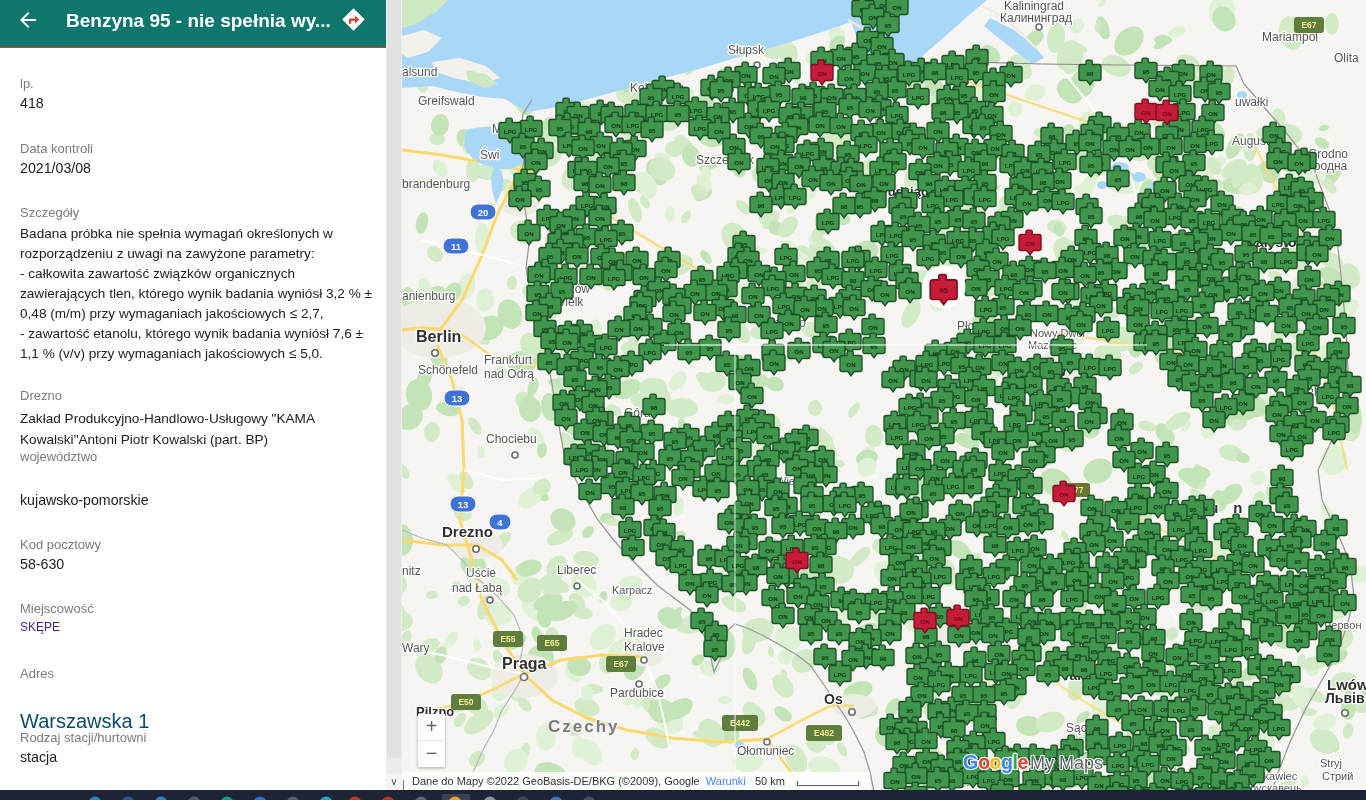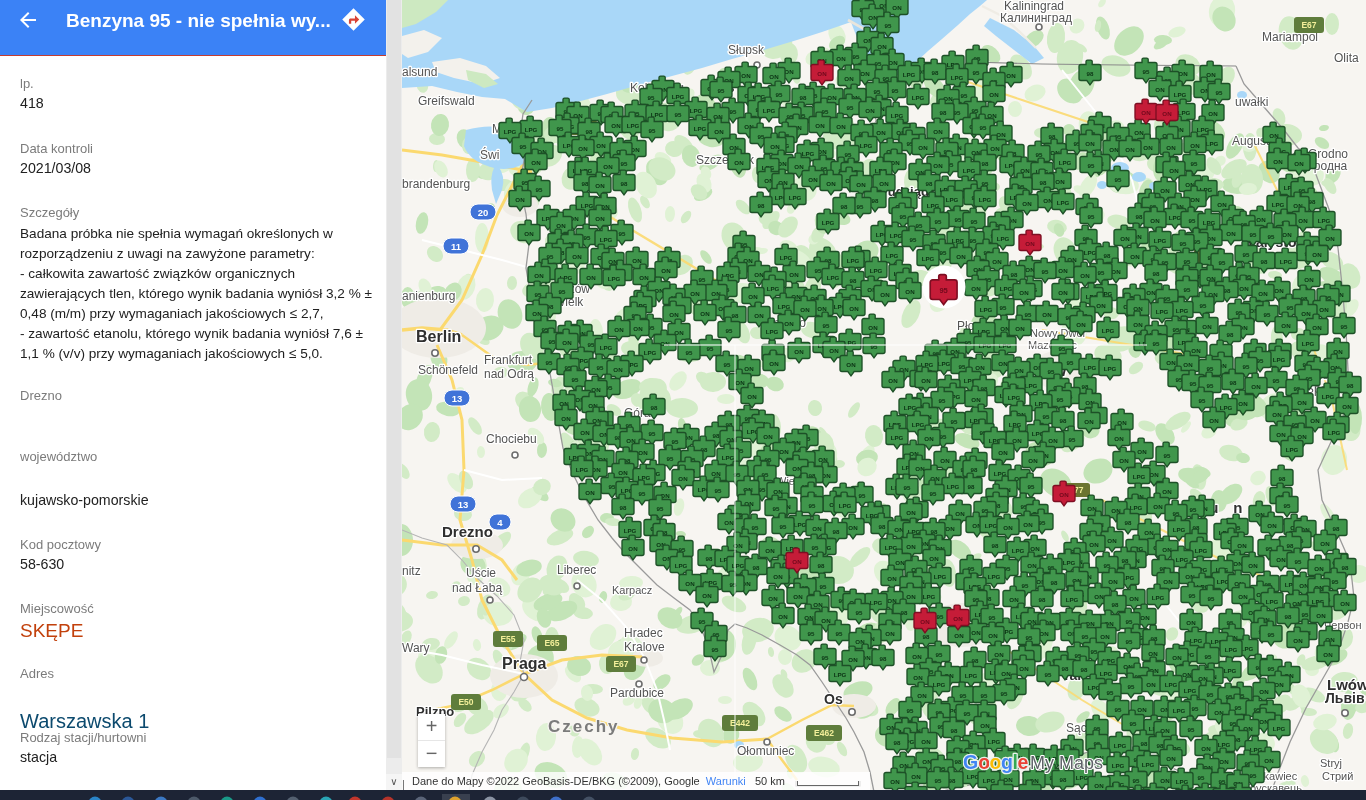--- a/index.html
+++ b/index.html
@@ -1,18 +1,18 @@
 <!DOCTYPE html>
 <html><head><meta charset="utf-8">
 <style>
 *{margin:0;padding:0;box-sizing:border-box}
 html,body{width:1366px;height:800px;overflow:hidden;font-family:"Liberation Sans",sans-serif}
 #app{position:relative;width:1366px;height:800px;background:#fff}
 #panel{position:absolute;left:0;top:0;width:386px;height:790px;background:#fff;z-index:5}
-#phead{position:absolute;left:0;top:0;width:386px;height:56px;background:#3b82f6;border-bottom:1px solid #c43c30}
+#phead{position:absolute;left:0;top:0;width:386px;height:48px;background:#0f766e;border-bottom:1px solid #c43c30}
 #ptitle{position:absolute;left:66px;top:10px;color:#fff;font-size:19px;font-weight:bold;letter-spacing:0}
 #backarr{position:absolute;left:16px;top:8px;width:24px;height:24px}
 #dirico{position:absolute;left:341px;top:7px;width:25px;height:25px}
 #scrollcol{position:absolute;left:386px;top:0;width:16px;height:790px;background:#ececec;z-index:6}
 #scrollcol .btn{position:absolute;left:0;bottom:0;width:16px;height:16px;background:#f5f5f5;color:#555;font-size:10px;text-align:center;line-height:15px}
 #scrollcol .thumb{position:absolute;left:1px;top:0px;width:14px;height:758px;background:#e2e2e2}
 #mapwrap{position:absolute;left:402px;top:0;width:964px;height:800px;overflow:hidden}
 #taskbar{position:absolute;left:0;top:790px;width:1366px;height:10px;background:#1d2435;z-index:40}
 #attrib{position:absolute;left:402px;top:772px;width:468px;height:18px;background:rgba(255,255,255,.82);z-index:20;font-size:11px;color:#444;white-space:nowrap;padding-left:10px;line-height:18px}
 #attrib a{color:#4285f4;text-decoration:none}
@@ -2239,26 +2239,27 @@
 </div>
 
 <div id="panel">
  <div style="position:absolute;left:20px;top:76px;color:#7b7b7b;font-size:13px">lp.</div>
  <div style="position:absolute;left:20px;top:95px;color:#212121;font-size:14.2px">418</div>
  <div style="position:absolute;left:20px;top:141px;color:#7b7b7b;font-size:13px">Data kontroli</div>
  <div style="position:absolute;left:20px;top:160px;color:#212121;font-size:14.2px">2021/03/08</div>
  <div style="position:absolute;left:20px;top:205px;color:#7b7b7b;font-size:13px">Szczegóły</div>
  <div style="position:absolute;left:20px;top:224px;width:360px;color:#212121;font-size:13.6px;line-height:20px;white-space:nowrap">Badana próbka nie spełnia wymagań określonych w<br>rozporządzeniu z uwagi na zawyżone parametry:<br>- całkowita zawartość związków organicznych<br>zawierających tlen, którego wynik badania wyniósł 3,2 % ±<br>0,48 (m/m) przy wymaganiach jakościowych ≤ 2,7,<br>- zawartość etanolu, którego wynik badania wyniósł 7,6 ±<br>1,1 % (v/v) przy wymaganiach jakościowych ≤ 5,0.</div>
  <div style="position:absolute;left:20px;top:388px;color:#7b7b7b;font-size:13px">Drezno</div>
+ <div style="position:absolute;left:20px;top:408px;width:360px;color:#212121;font-size:13.6px;line-height:21px;white-space:nowrap">Zakład Produkcyjno-Handlowo-Usługowy "KAMA<br>Kowalski"Antoni Piotr Kowalski (part. BP)</div>
  <div style="position:absolute;left:20px;top:449px;color:#7b7b7b;font-size:13px">województwo</div>
  <div style="position:absolute;left:20px;top:492px;color:#212121;font-size:14.2px">kujawsko-pomorskie</div>
  <div style="position:absolute;left:20px;top:537px;color:#7b7b7b;font-size:13px">Kod pocztowy</div>
  <div style="position:absolute;left:20px;top:556px;color:#212121;font-size:14.2px">58-630</div>
  <div style="position:absolute;left:20px;top:601px;color:#7b7b7b;font-size:13px">Miejscowość</div>
- <div style="position:absolute;left:20px;top:620px;color:#c2410c;font-size:19px">SKĘPE</div>
+ <div style="position:absolute;left:20px;top:620px;color:#4c1d95;font-size:12px">SKĘPE</div>
  <div style="position:absolute;left:20px;top:666px;color:#7b7b7b;font-size:13px">Adres</div>
  <div style="position:absolute;left:20px;top:710px;color:#0c4a6e;font-size:20px">Warszawska 1</div>
  <div style="position:absolute;left:20px;top:730px;color:#7b7b7b;font-size:13px">Rodzaj stacji/hurtowni</div>
  <div style="position:absolute;left:20px;top:749px;color:#212121;font-size:14.2px">stacja</div>
  <div id="phead">
   <div id="ptitle">Benzyna 95 - nie spełnia wy...</div>
   <svg id="backarr" viewBox="0 0 24 24">
           <path d="M20,11H7.8l5.6-5.6L12,4l-8,8l8,8l1.4-1.4L7.8,13H20V11z" fill="#fff"></path>
         </svg>
   <svg id="dirico" viewBox="0 0 24 24">

